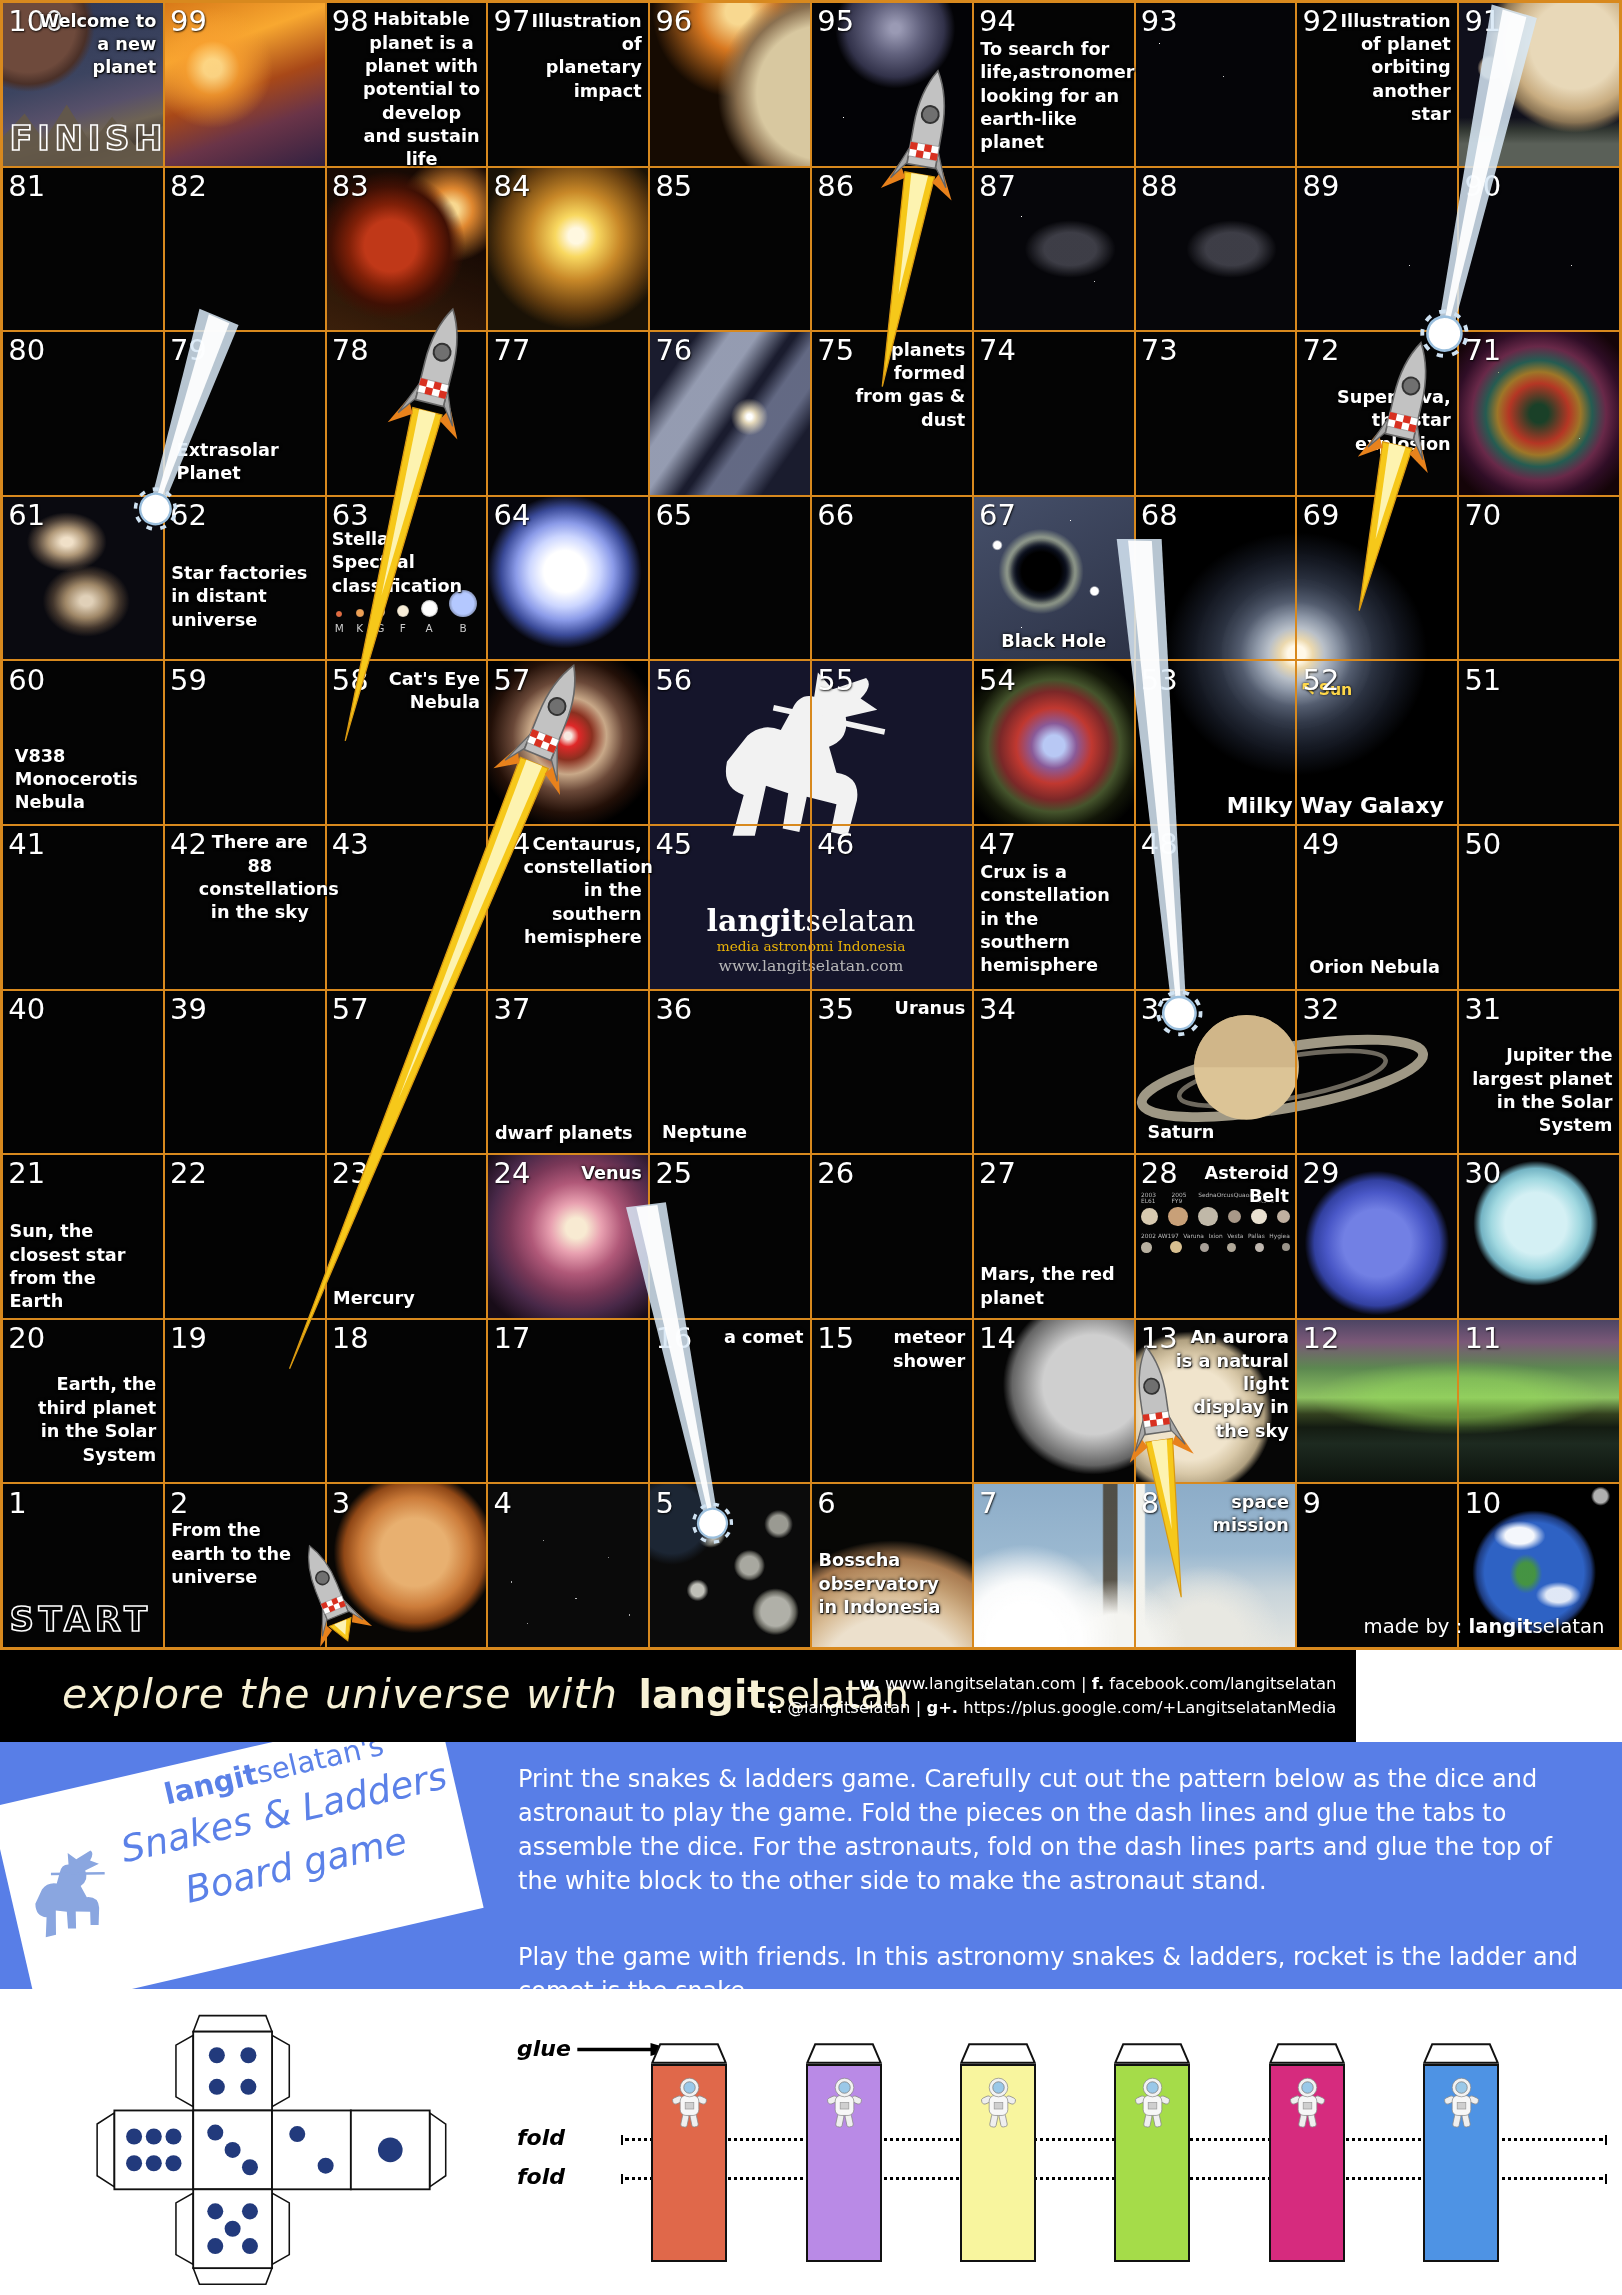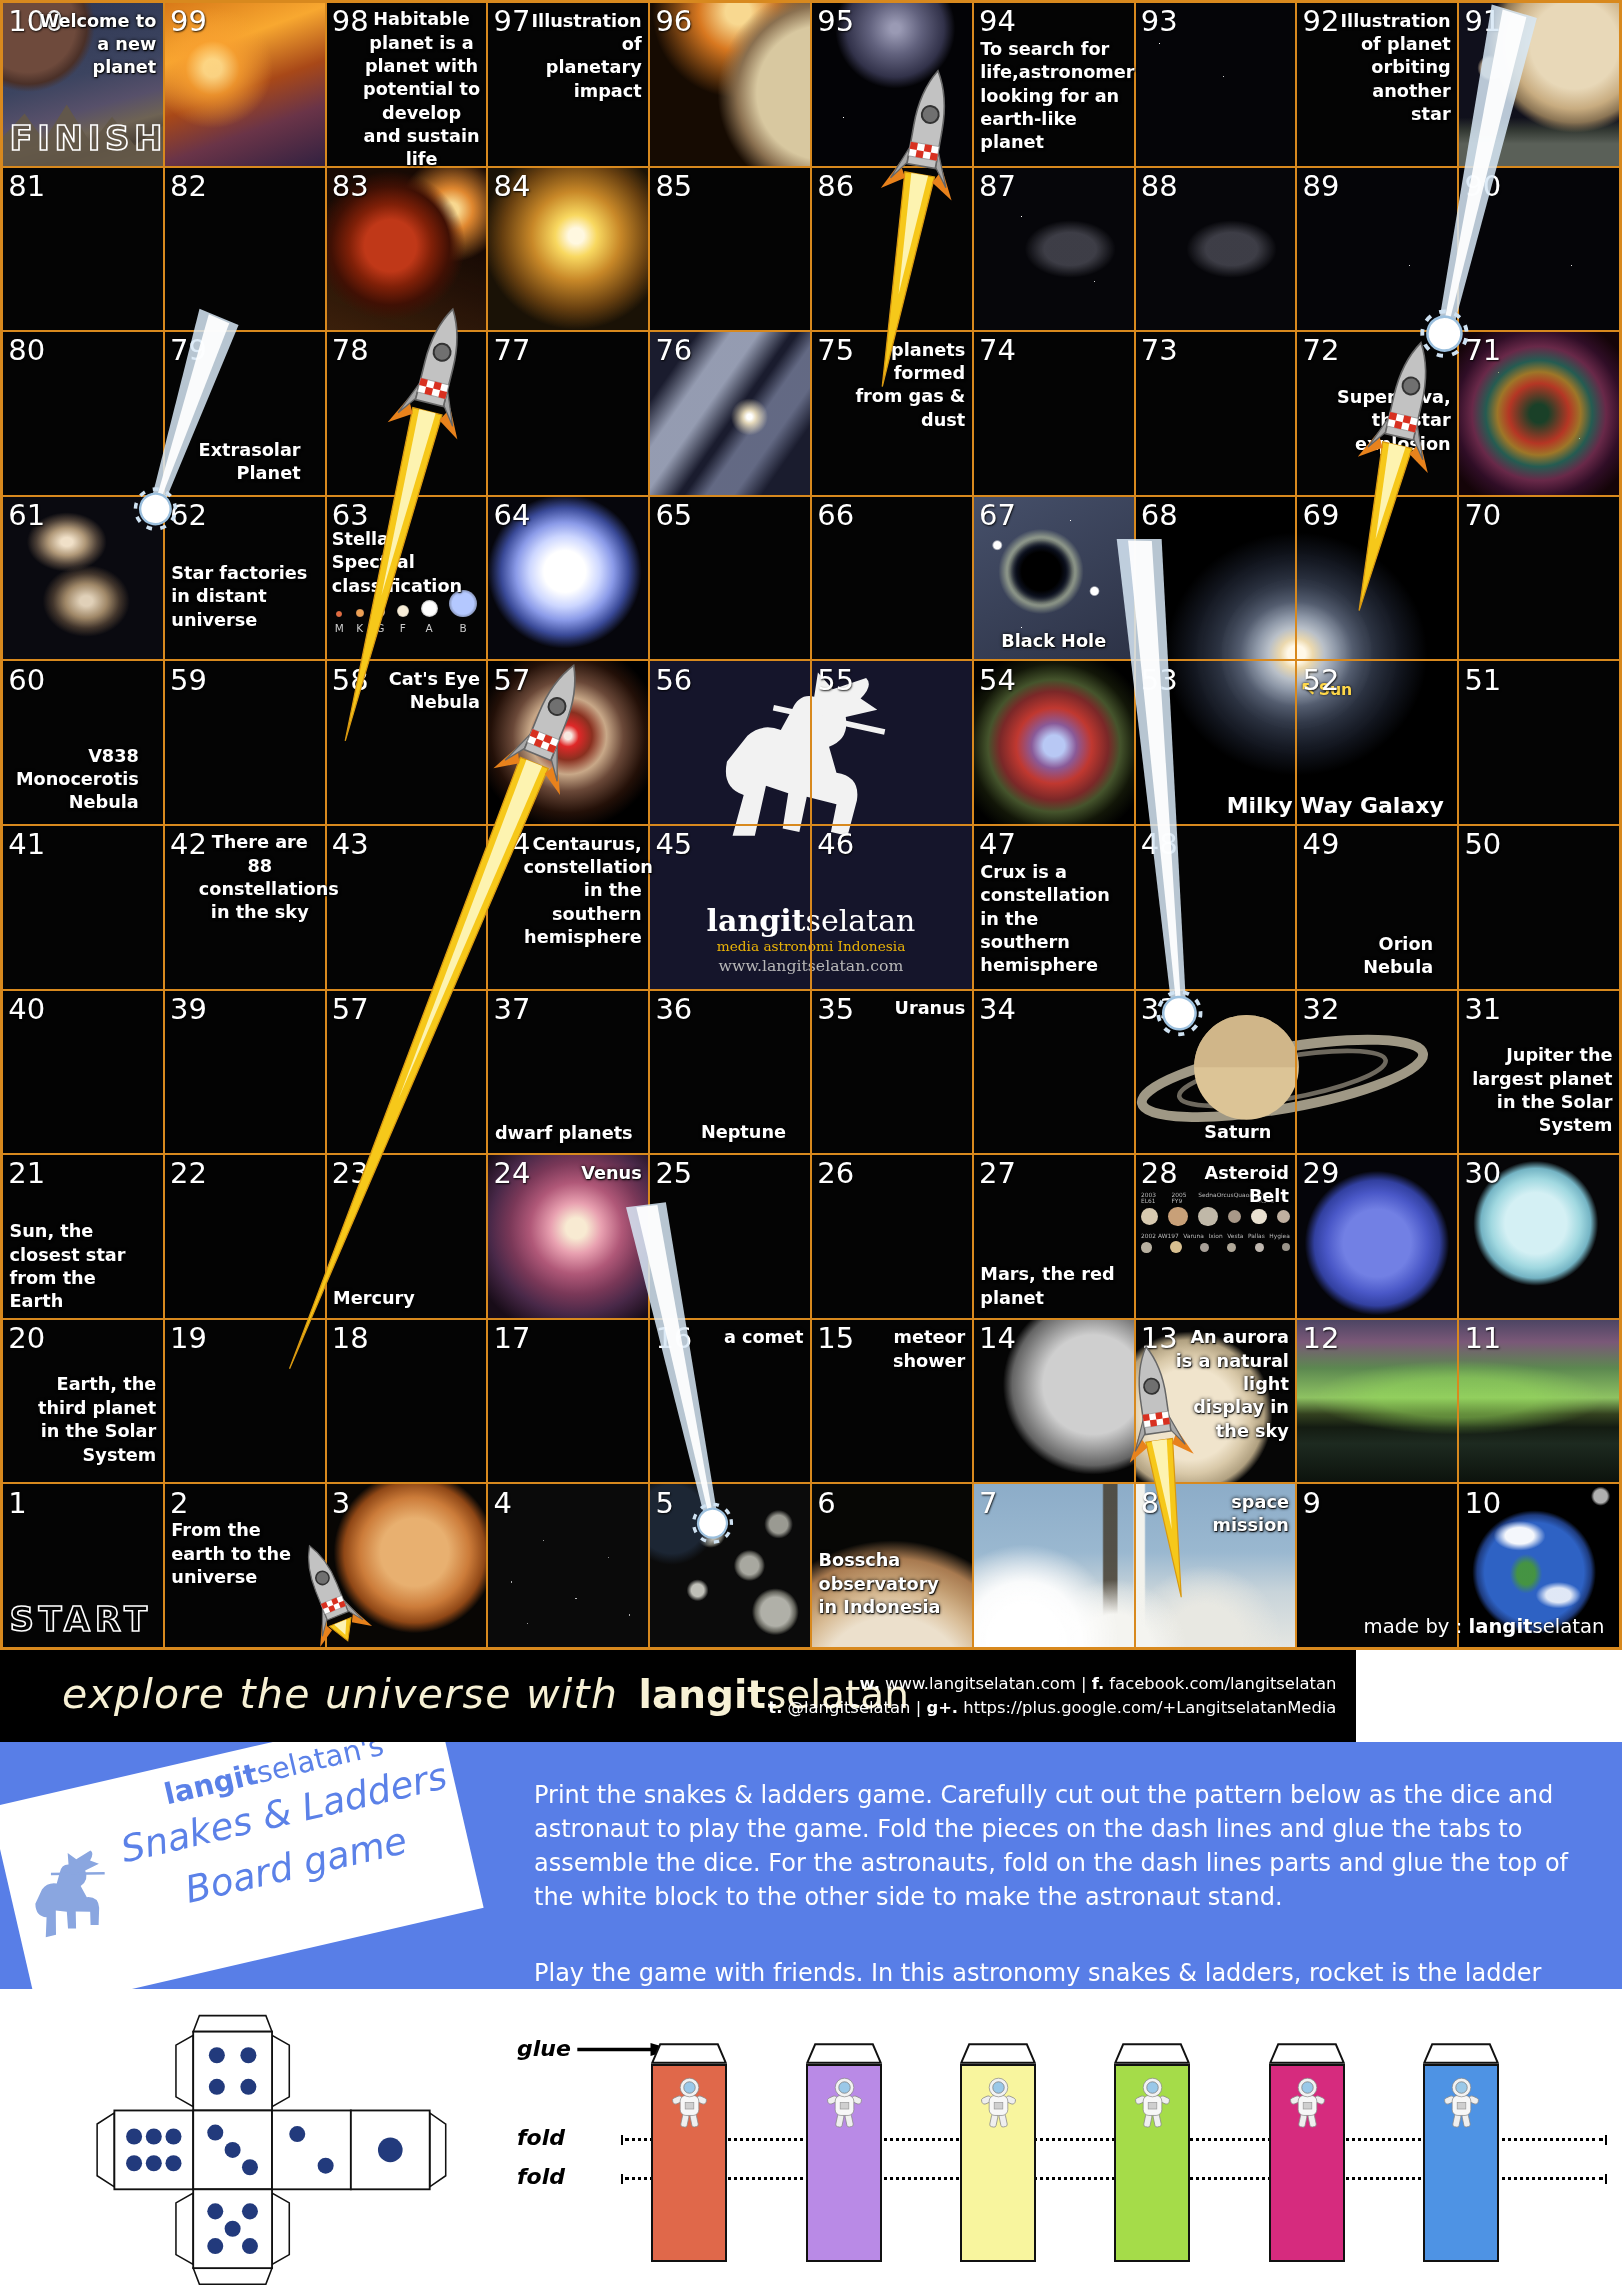--- a/index.html
+++ b/index.html
@@ -13,21 +13,21 @@
   #decorLayer{position:absolute;left:0;top:0;width:100%;height:100%;z-index:7;pointer-events:none}
   .acell{position:relative;overflow:hidden;background:#040404}
   .ov{position:relative;z-index:2;overflow:hidden}
   .fcell{position:relative;border:1.3px solid #d8891e;box-sizing:border-box}
   .num{position:absolute;top:1.3px;left:5.2px;font-size:29px;color:#fff;text-shadow:0.7px 0.7px 2px rgba(0,0,0,.9);z-index:4}
   .lbl{position:absolute;font-size:17.7px;line-height:1.32;color:#fff;font-weight:bold;text-shadow:0 0 3.9px #000,0.7px 0.7px 1.3px #000;z-index:4}
   .p-tr{top:6.5px;right:6.5px;left:35px;text-align:right}
   .p-tc{top:5.2px;left:34px;right:3.9px;text-align:center}
   .p-tl{top:35px;left:6.5px;right:10.5px;text-align:left}
   .p-tl2{top:31px;left:5.2px;right:5.2px;text-align:left}
-  .p-br{bottom:9.2px;right:24px;left:11.8px;text-align:right}
+  .p-br{bottom:9.2px;right:6px;left:11.8px;text-align:left}
   .p-bl{bottom:7.9px;left:6.5px;right:11.8px;text-align:left}
   .p-bc{bottom:6.5px;left:5.2px;right:5.2px;text-align:center}
   .p-cl{top:40%;left:6.5px;right:11.8px;text-align:left}
   .p-cr{top:33%;left:11.8px;right:6.5px;text-align:right}
   .cellbadge{position:absolute;bottom:7.9px;left:6.5px;font-size:34px;font-weight:bold;letter-spacing:4.6px;color:transparent;-webkit-text-stroke:1.6px #fff;z-index:4}
   .made-by{position:absolute;right:15.7px;bottom:10.5px;font-size:19.6px;color:#fff;z-index:8;text-shadow:0.7px 0.7px 1.3px #000}
 
   
   .art-starfield{background-image:radial-gradient(1px 1px at 15% 25%,#fff 50%,transparent 51%),radial-gradient(0.7px 0.7px at 70% 60%,#ddd 50%,transparent 51%),radial-gradient(0.8px 0.8px at 40% 80%,#bbb 50%,transparent 51%),radial-gradient(0.7px 0.7px at 85% 20%,#eee 50%,transparent 51%),radial-gradient(0.7px 0.7px at 55% 45%,#ccc 50%,transparent 51%);background-color:#050508}
   .art-faint-galaxy{background:radial-gradient(ellipse 40% 25% at 60% 50%,rgba(190,190,210,.3) 0 40%,transparent 70%),radial-gradient(0.7px 0.7px at 30% 30%,#fff 50%,transparent 51%),radial-gradient(0.7px 0.7px at 75% 70%,#ccc 50%,transparent 51%),#06060a}
@@ -107,21 +107,21 @@
 
   
   .bluePanel{position:absolute;left:0;top:1742px;width:1622px;height:247px;background:#587ee7;overflow:hidden}
   .ribbon{position:absolute;left:7.9px;top:10.5px;width:458px;height:209px;background:#fff;transform:rotate(-13deg);transform-origin:50% 50%}
   .ribbon .centaur{position:absolute;left:9.2px;top:46px;width:105px;height:111px}
   .ribbon-text{position:absolute;left:118px;top:9.2px;right:6.5px;color:#5b81e8;text-align:center}
   .rt1{font-size:29px;line-height:1.25}
   .rt1 b{font-weight:bold}
   .rt2,.rt3{font-size:37px;font-style:italic;line-height:1.45}
   .instructions{position:absolute;left:518px;top:19.6px;right:37px;color:#fff;font-size:24px;line-height:1.42}
-  .instructions p{margin:16px}
+  .instructions p{margin:0}
   .instructions p + p{margin-top:42px}
 
   
   .cutouts{position:absolute;left:0;top:1989px;width:1622px;height:306px;background:#fff}
   #diceNet{position:absolute;left:65px;top:18.3px;width:419px}
   .cut-label{position:absolute;font-size:22px;font-weight:bold;color:#000;font-style:italic}
   .glue{left:517px;top:47px}
   .fold1{left:517px;top:136px}
   .fold2{left:517px;top:175px}
   .glue-arrow{position:absolute;left:576px;top:52px}

